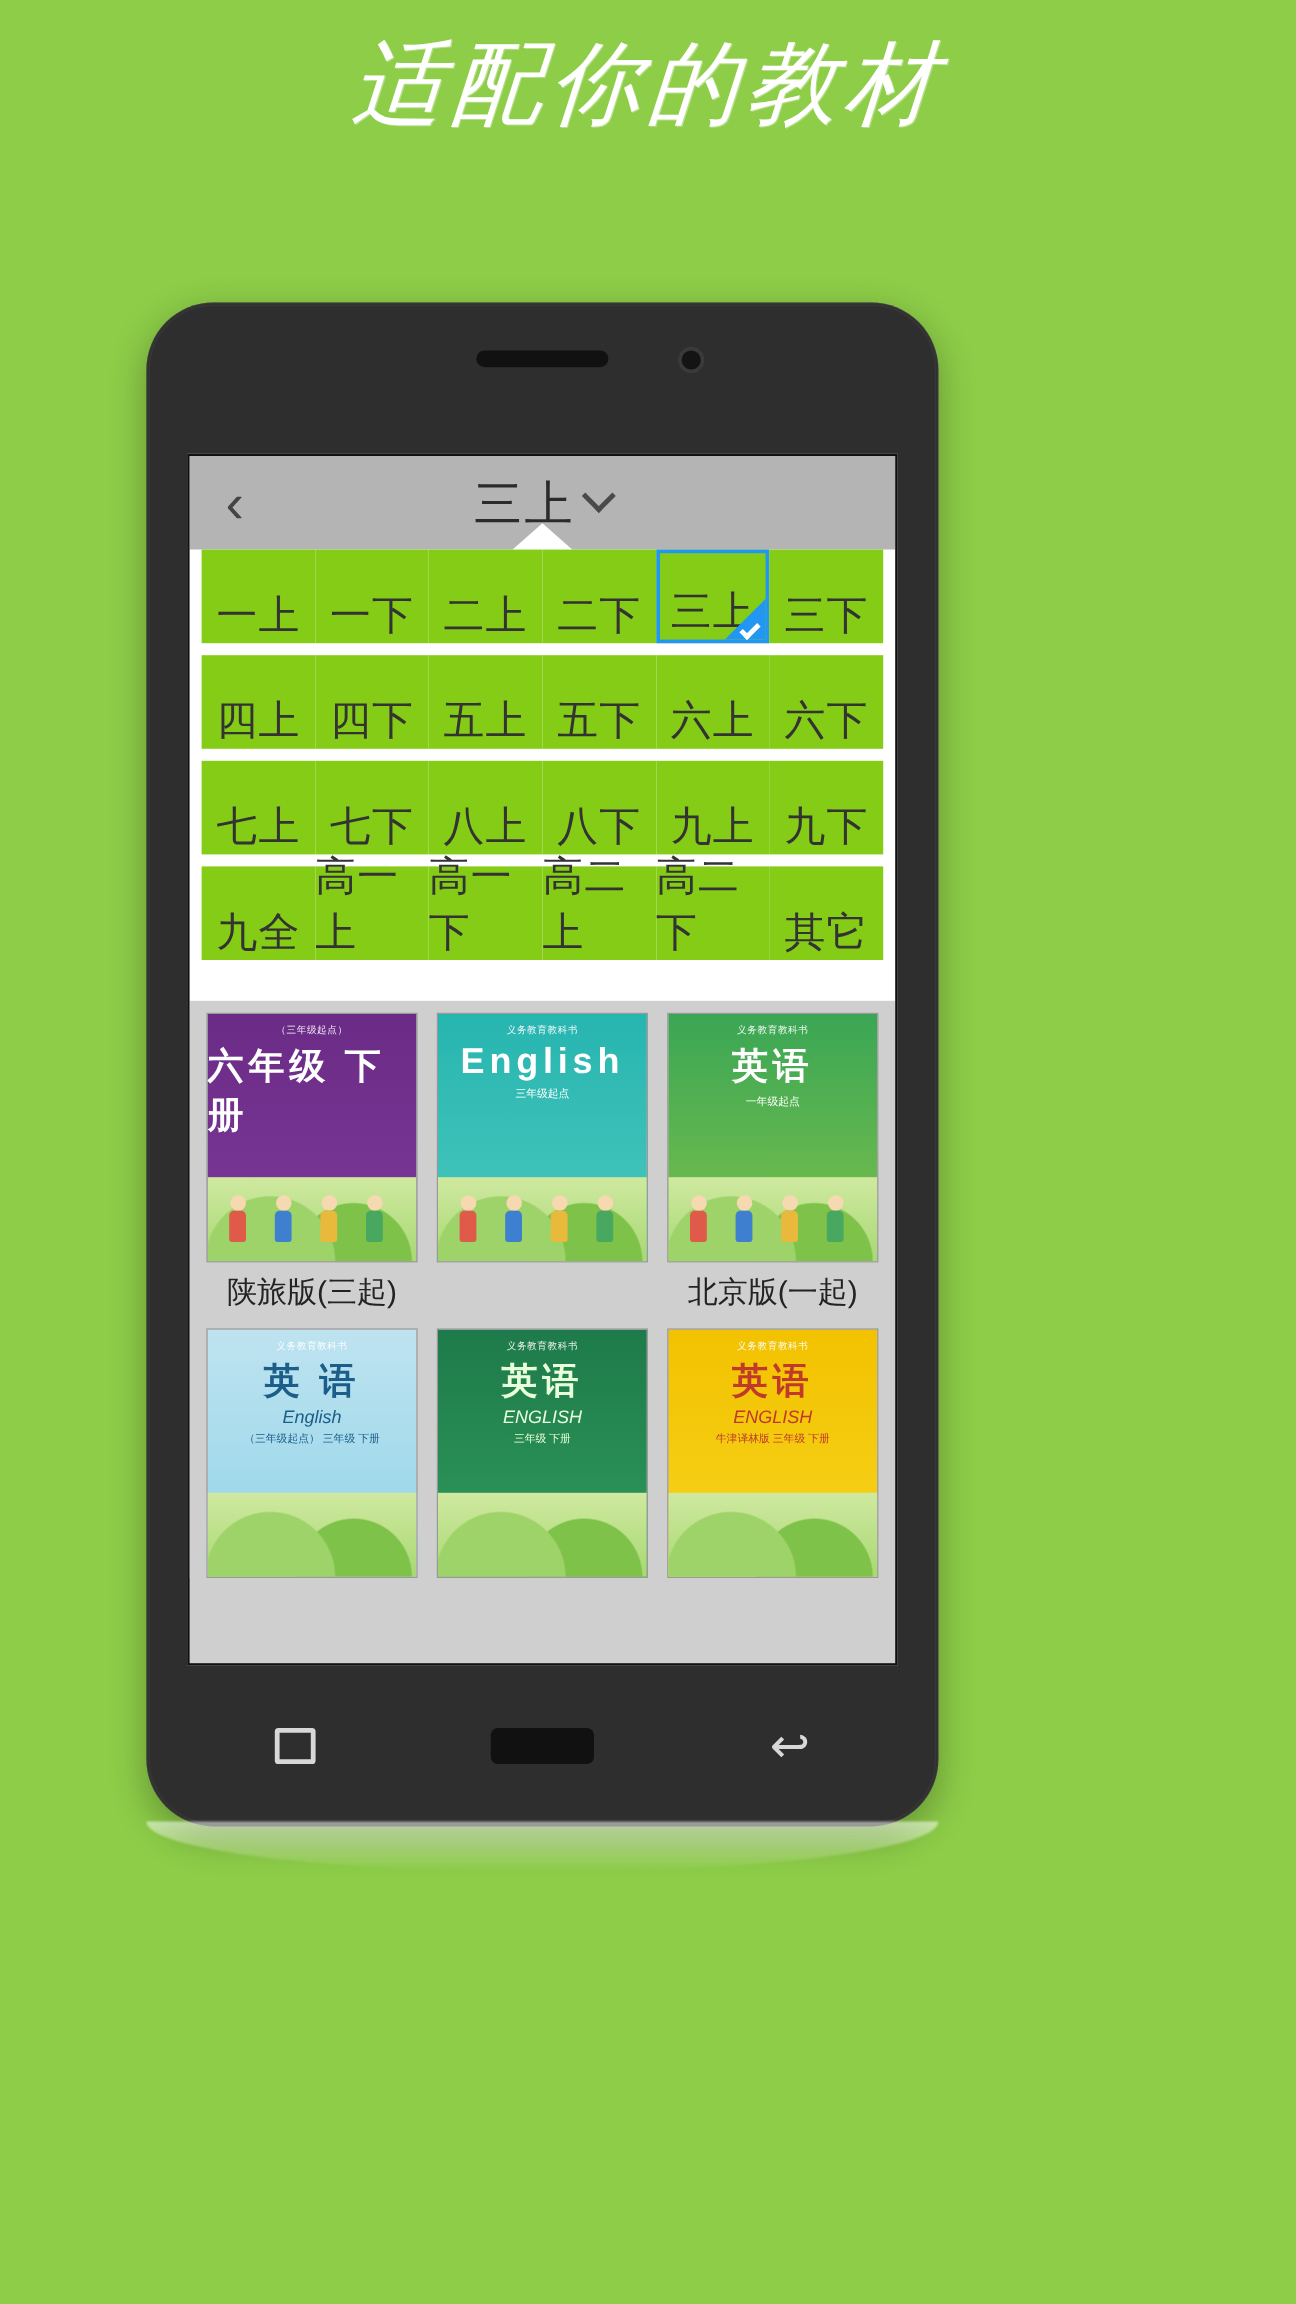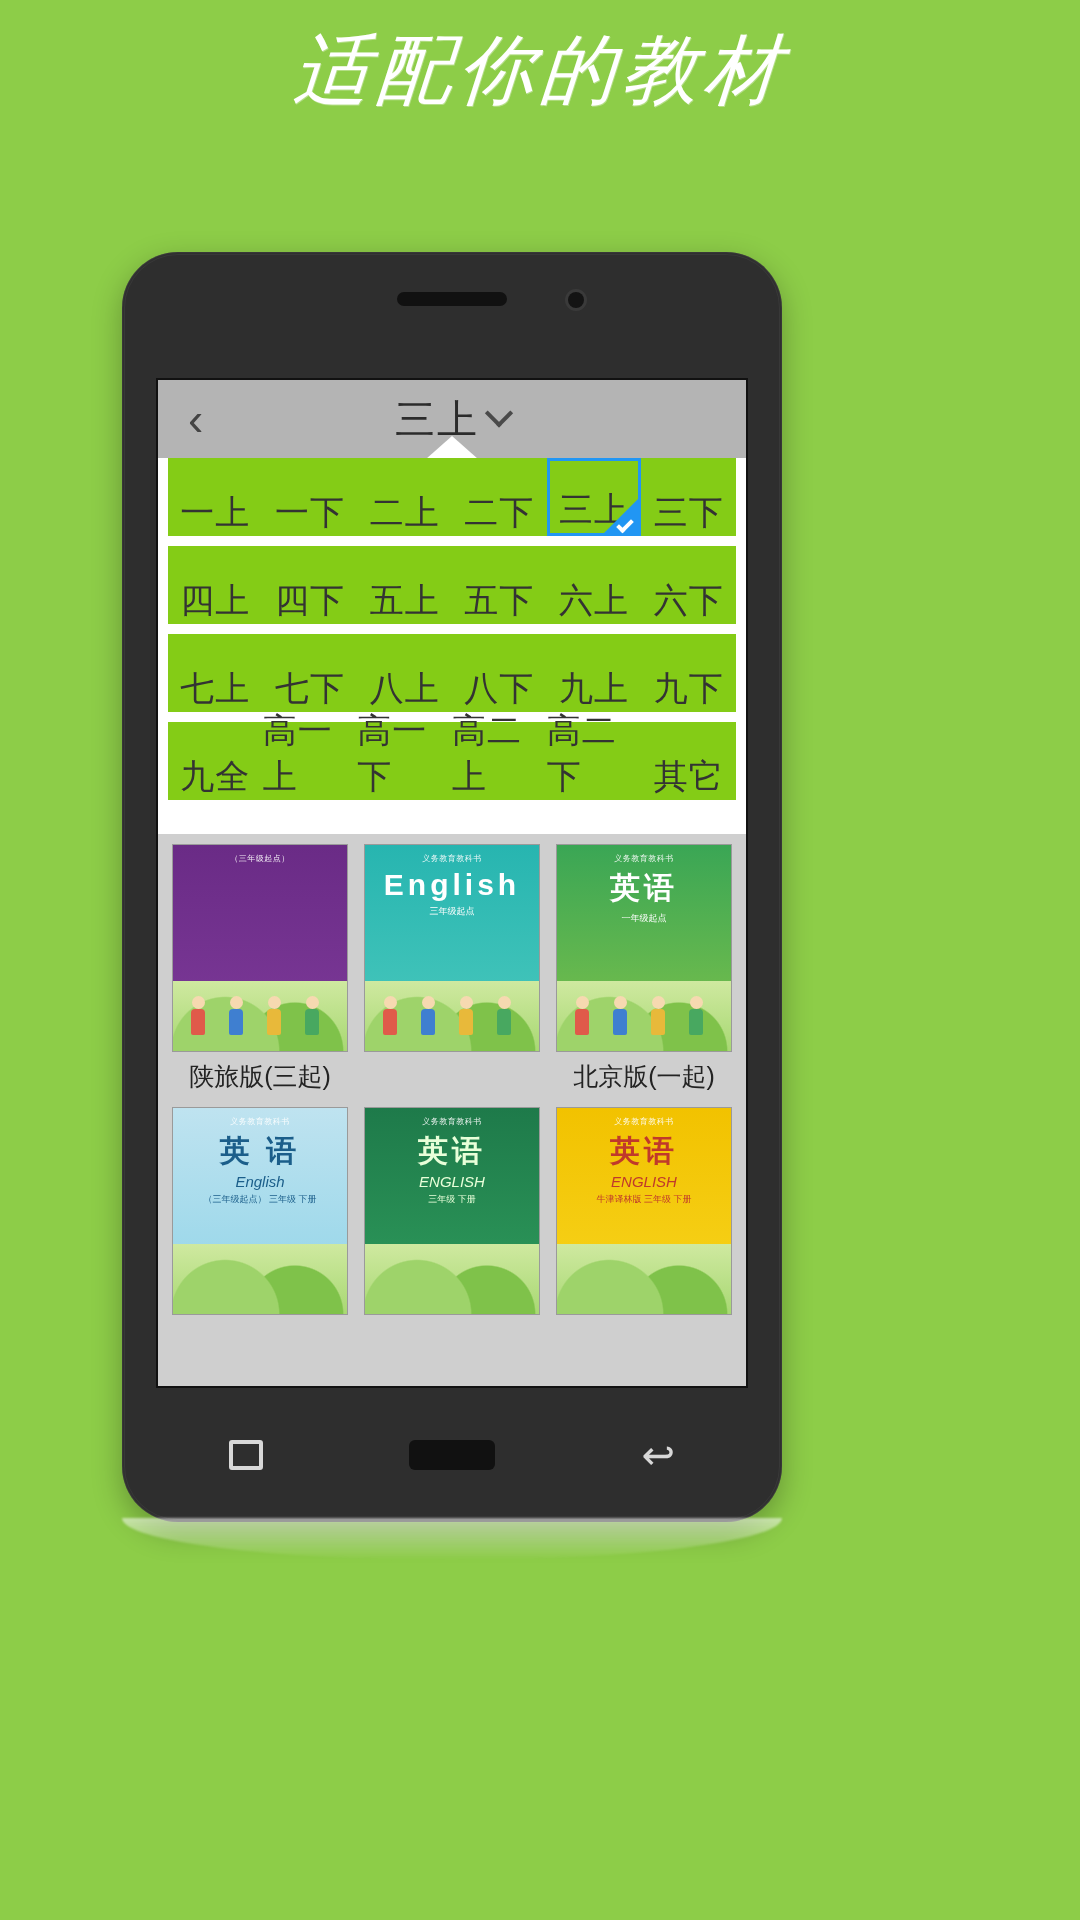--- a/index.html
+++ b/index.html
@@ -267,20 +267,21 @@
             <span>其它</span>
           </div>
         </div>
     </div>
 
     <div class="book-area" id="book-area">
         <div class="book-row">
           <div class="book-item">
             <div class="book-cover c-purple">
               <div class="cover-pub">（三年级起点）</div>
+              <div class="cover-main">六年级 下册</div>
               <div class="art-hill"></div>
               <div class="art-kids">
                 <div class="kid" style="left: 18px;">
                   <div class="head" style="background: rgb(246, 217, 176);"></div>
                   <div class="body" style="background: rgb(224, 90, 74);"></div>
                 </div>
                 <div class="kid" style="left: 56px;">
                   <div class="head" style="background: rgb(246, 217, 176);"></div>
                   <div class="body" style="background: rgb(63, 127, 208);"></div>
                 </div>

